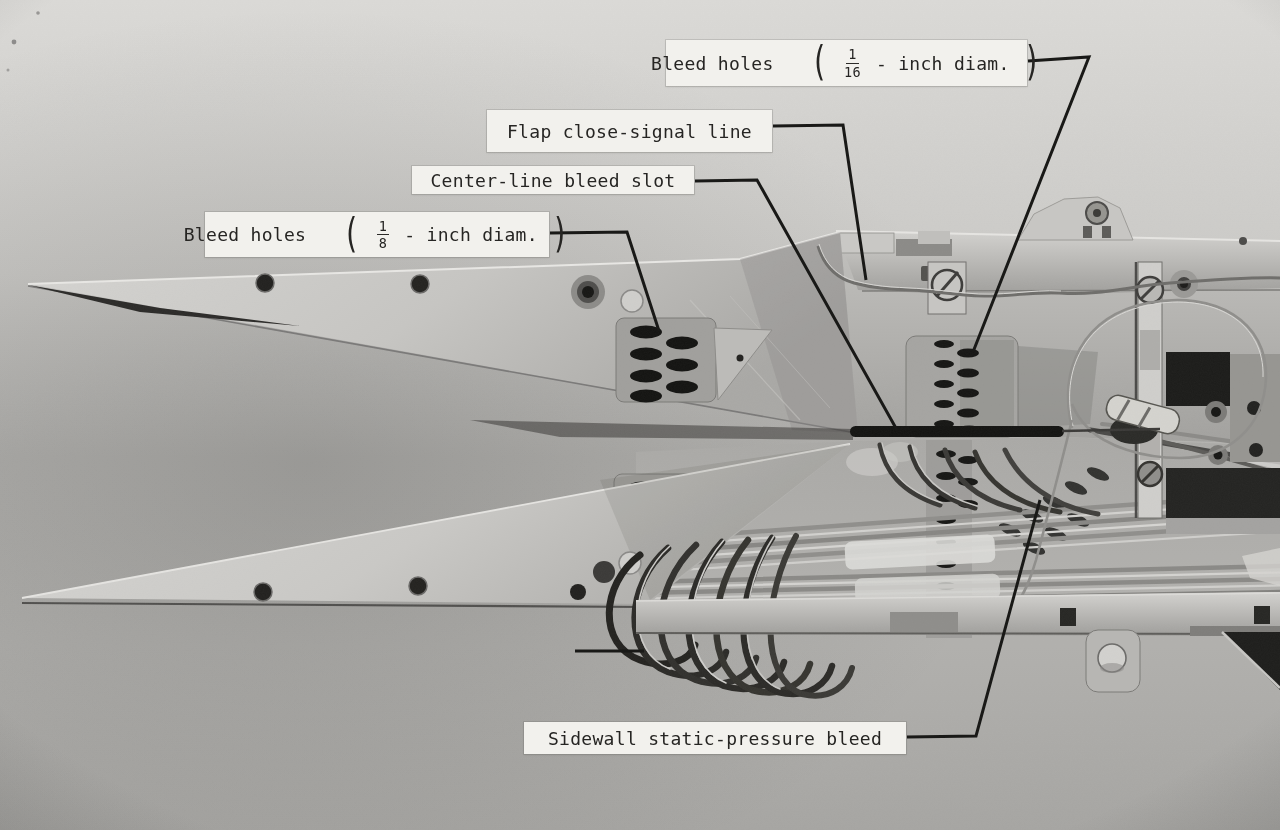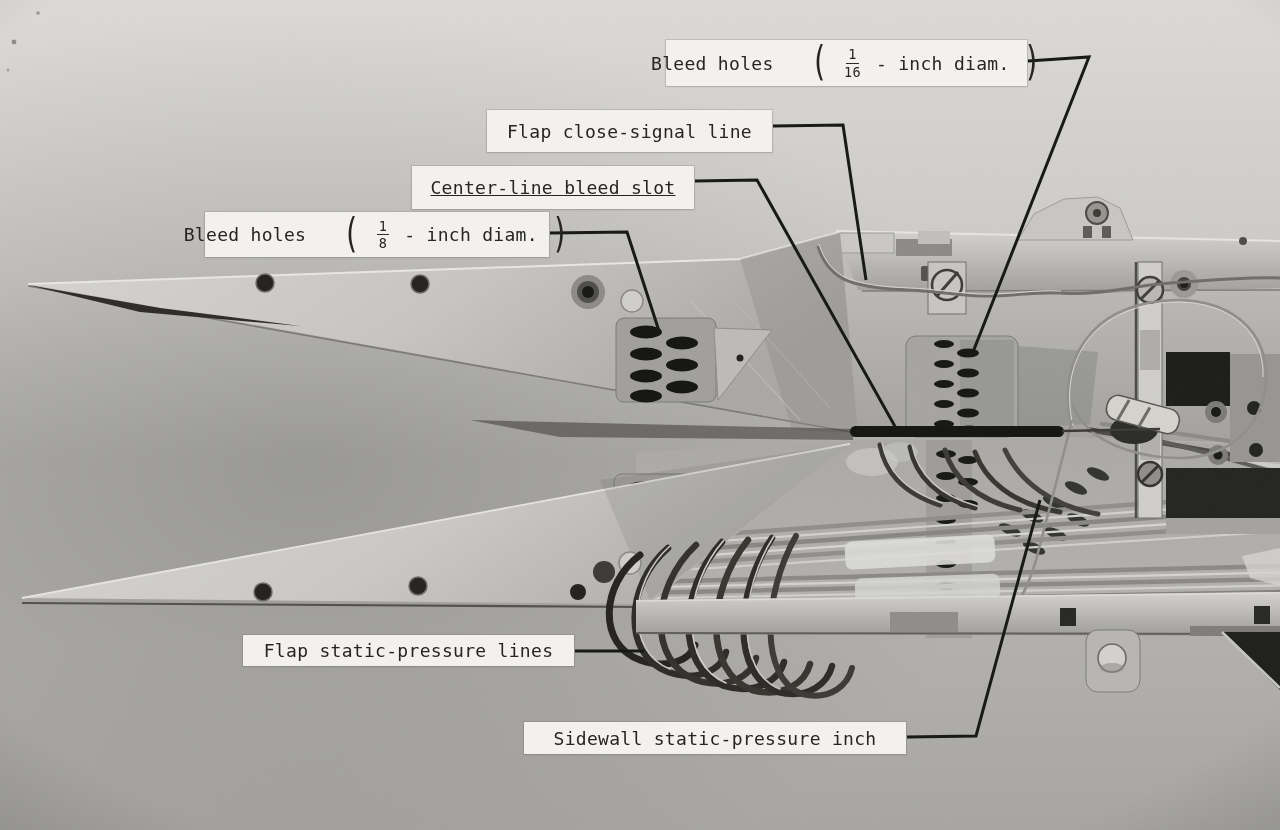--- a/index.html
+++ b/index.html
@@ -369,36 +369,33 @@
       <span class="den">16</span>
     </span>
     <span>- inch diam.</span>
     <span class="paren">)</span>
   </div>
 
   <div class="callout" style="left:487px;top:110px;width:285px;height:42px;">
     <span>Flap close-signal line</span>
   </div>
 
-  <div class="callout" style="left:412px;top:166px;width:282px;height:43px;text-decoration:underline;">
+  <div class="callout" style="left:412px;top:166px;width:282px;height:28px;">
     <span>Center-line bleed slot</span>
   </div>
 
   <div class="callout" style="left:205px;top:212px;width:344px;height:45px;">
     <span>Bleed holes</span>&nbsp;
     <span class="paren">(</span>
     <span class="frac">
       <span class="num">1</span>
       <span class="den">8</span>
     </span>
     <span>- inch diam.</span>
     <span class="paren">)</span>
   </div>
 
-  <div class="callout" style="left:243px;top:635px;width:331px;height:31px;">
-    <span>Flap static-pressure lines</span>
+
+  <div class="callout" style="left:524px;top:722px;width:382px;height:32px;">
+    <span>Sidewall static-pressure bleed</span>
   </div>
 
-  <div class="callout" style="left:524px;top:722px;width:382px;height:32px;">
-    <span>Sidewall static-pressure inch</span>
-  </div>
-
 </div>
 
 </body></html>

